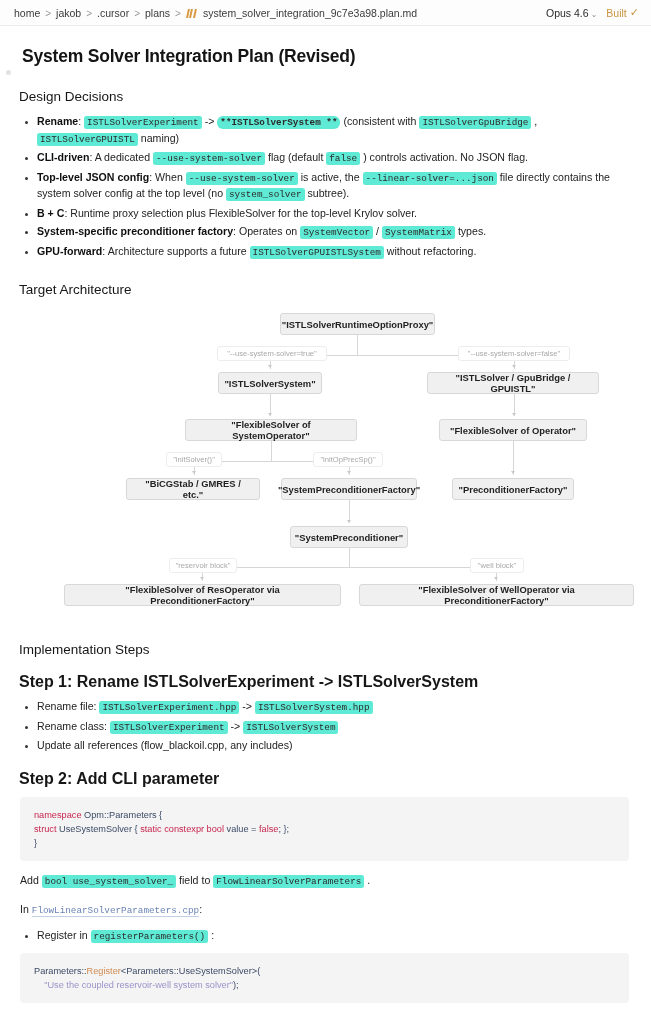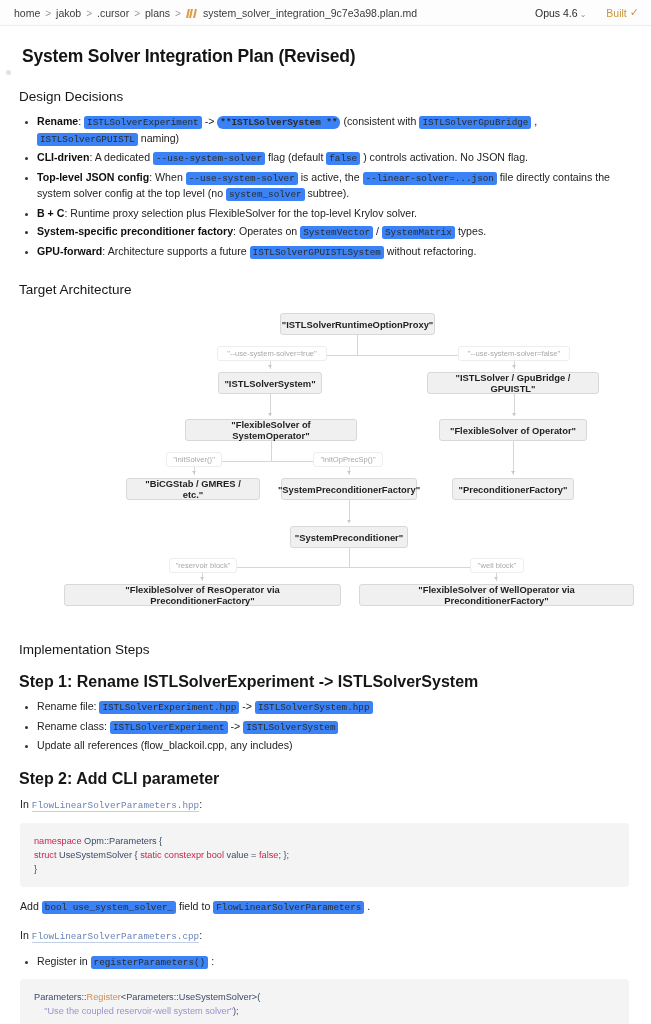--- a/index.html
+++ b/index.html
@@ -30,21 +30,21 @@
     display: inline-block; width: 11px; height: 11px;
     position: relative; margin-right: 1px; flex:none;
   }
   .md-icon i {
     position:absolute; top:1px; width:2px; height:9px;
     background:#d99a42; transform: skewX(-12deg); display:block;
   }
   .md-icon i:nth-child(1){ left:1px; }
   .md-icon i:nth-child(2){ left:4.5px; }
   .md-icon i:nth-child(3){ left:8px; }
-  .topright { display:flex; align-items:center; gap:20px; white-space:nowrap; }
+  .topright { display:flex; align-items:center; gap:9px; white-space:nowrap; }
   .model { color:#2b2b2b; font-size:10.5px; }
   .chev { color:#8e8e8e; font-size:8px; margin-left:2px; }
   .built { color:#c8953f; font-size:10.5px; display:flex; align-items:center; gap:3px;}
   .check { color:#c8953f; font-size:11px; }
 
   
   .doc { padding: 16px 22px 0 18px; position:relative; }
   .gutter-dot {
     position:absolute; left:6px; top:44px;
     width:5px; height:5px; border-radius:50%;
@@ -65,21 +65,21 @@
   ul.bul { margin: 0 0 0 2px; padding-left: 17px; list-style: disc; }
   ul.bul li {
     font-size: 10.6px; line-height: 15.5px; color:#232323;
     margin-bottom: 3px;
   }
   ul.bul li::marker { color:#333; font-size:9px; }
   .b { font-weight: 700; color:#0f0f0f; }
   code.ic {
     font-family:"Liberation Mono", monospace;
     font-size: 9.3px;
-    background:#3b82f6;
+    background:#5eead4;
     color:#2b2b2b;
     padding: 1px 3px;
     border-radius: 2.5px;
     white-space: nowrap;
   }
   p.para { font-size:10.6px; line-height:16px; color:#232323; margin: 11px 0 0 2px; }
   code.link {
     font-family:"Liberation Mono", monospace;
     font-size:9.3px; color:#6b84b5; background:transparent;
     border-bottom: 1px solid #c3cfe3;
@@ -263,24 +263,20 @@
   <h2 class="sec" style="margin-top:0">Implementation Steps</h2>
 
   <h3 class="step">Step 1: Rename ISTLSolverExperiment -&gt; ISTLSolverSystem</h3>
   <ul class="bul" id="step1-list">
       <li><span>Rename file: </span><code class="ic">ISTLSolverExperiment.hpp</code><span> -&gt; </span><code class="ic">ISTLSolverSystem.hpp</code></li>
       <li><span>Rename class: </span><code class="ic">ISTLSolverExperiment</code><span> -&gt; </span><code class="ic">ISTLSolverSystem</code></li>
       <li><span>Update all references (flow_blackoil.cpp, any includes)</span></li>
     </ul>
 
   <h3 class="step">Step 2: Add CLI parameter</h3>
-  <p class="para" style="margin-top:7px">
-    <span>In</span>
-    <code class="link">FlowLinearSolverParameters.hpp</code><span>:</span>
-  </p>
   <pre class="cb" id="code1"><span class="k">namespace</span><span class="id"> Opm::Parameters {</span>
 <span class="k">struct</span><span class="id"> UseSystemSolver { </span><span class="k">static constexpr bool</span><span class="id"> value = </span><span class="k">false</span><span class="id">; };</span>
 <span class="id">}</span></pre>
 
   <p class="para" id="addfield"><span>Add </span><code class="ic">bool use_system_solver_</code><span> field to </span><code class="ic">FlowLinearSolverParameters</code><span> .</span></p>
 
   <p class="para">
     <span>In</span>
     <code class="link">FlowLinearSolverParameters.cpp</code><span>:</span>
   </p>

